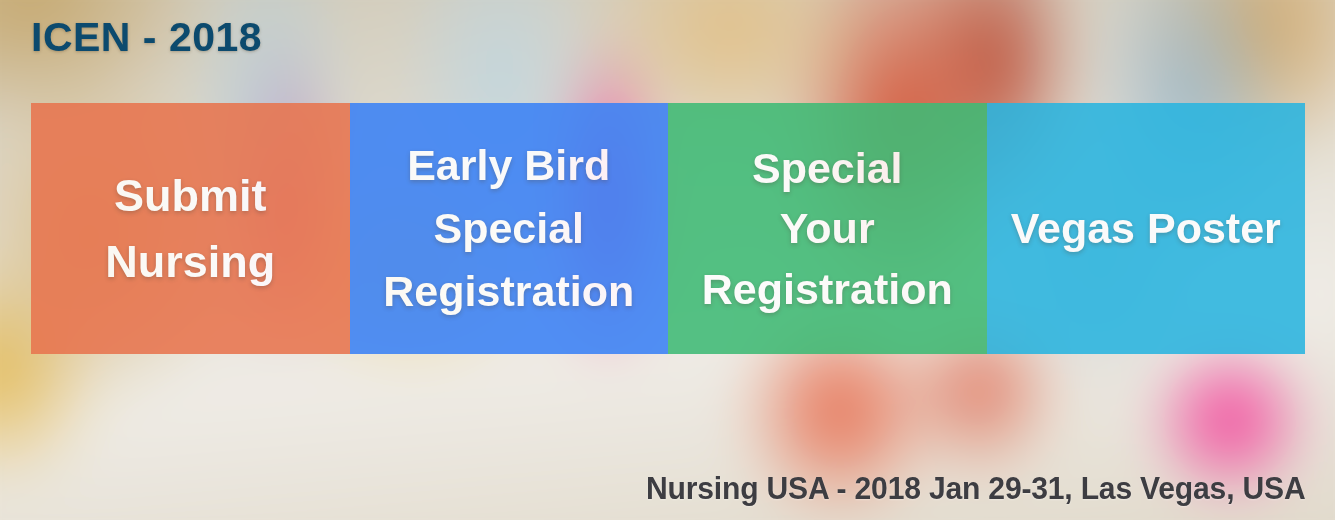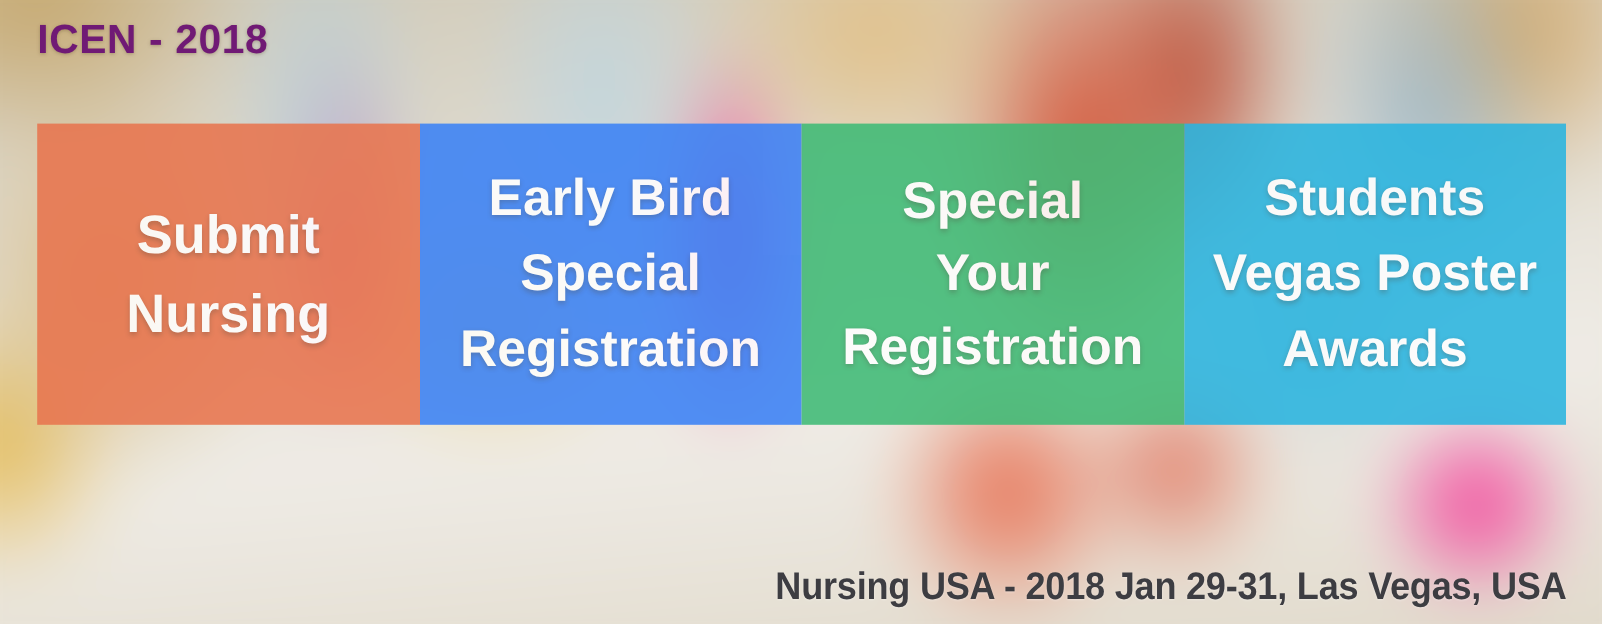--- a/index.html
+++ b/index.html
@@ -51,22 +51,22 @@
       radial-gradient(ellipse 180px 200px at 1320px 90px, rgba(206,150,70,0.75) 0%, rgba(206,150,70,0) 70%),
       
       linear-gradient(175deg, #cdc6b4 0%, #e3ded3 38%, #efece6 62%, #ded6c7 100%);
   }
 
   
   #title {
     position: absolute;
     left: 31px;
     top: 14px;
-    color: #701a75;
-    font-size: 34px;
+    color: #0c4a6e;
+    font-size: 41px;
     font-weight: bold;
     letter-spacing: 0.5px;
     text-shadow: 0 1px 3px rgba(90,70,40,0.35);
     white-space: nowrap;
   }
 
   
   #cards {
     position: absolute;
     left: 31px;
@@ -139,22 +139,20 @@
       <div class="card-line">Registration</div>
     </div>
 
     <div class="card four-line" style="background-color: rgb(63, 187, 118); opacity: 0.88;">
       <div class="card-line">Special</div>
       <div class="card-line">Your</div>
       <div class="card-line">Registration</div>
     </div>
 
     <div class="card tight" style="background-color: rgb(42, 181, 224); opacity: 0.88;">
-      <div class="card-line">Students</div>
       <div class="card-line">Vegas Poster</div>
-      <div class="card-line">Awards</div>
     </div>
 
   </div>
 
   <div id="footer">Nursing USA - 2018 Jan 29-31, Las Vegas, USA</div>
 
 </div>
 
 </body></html>

